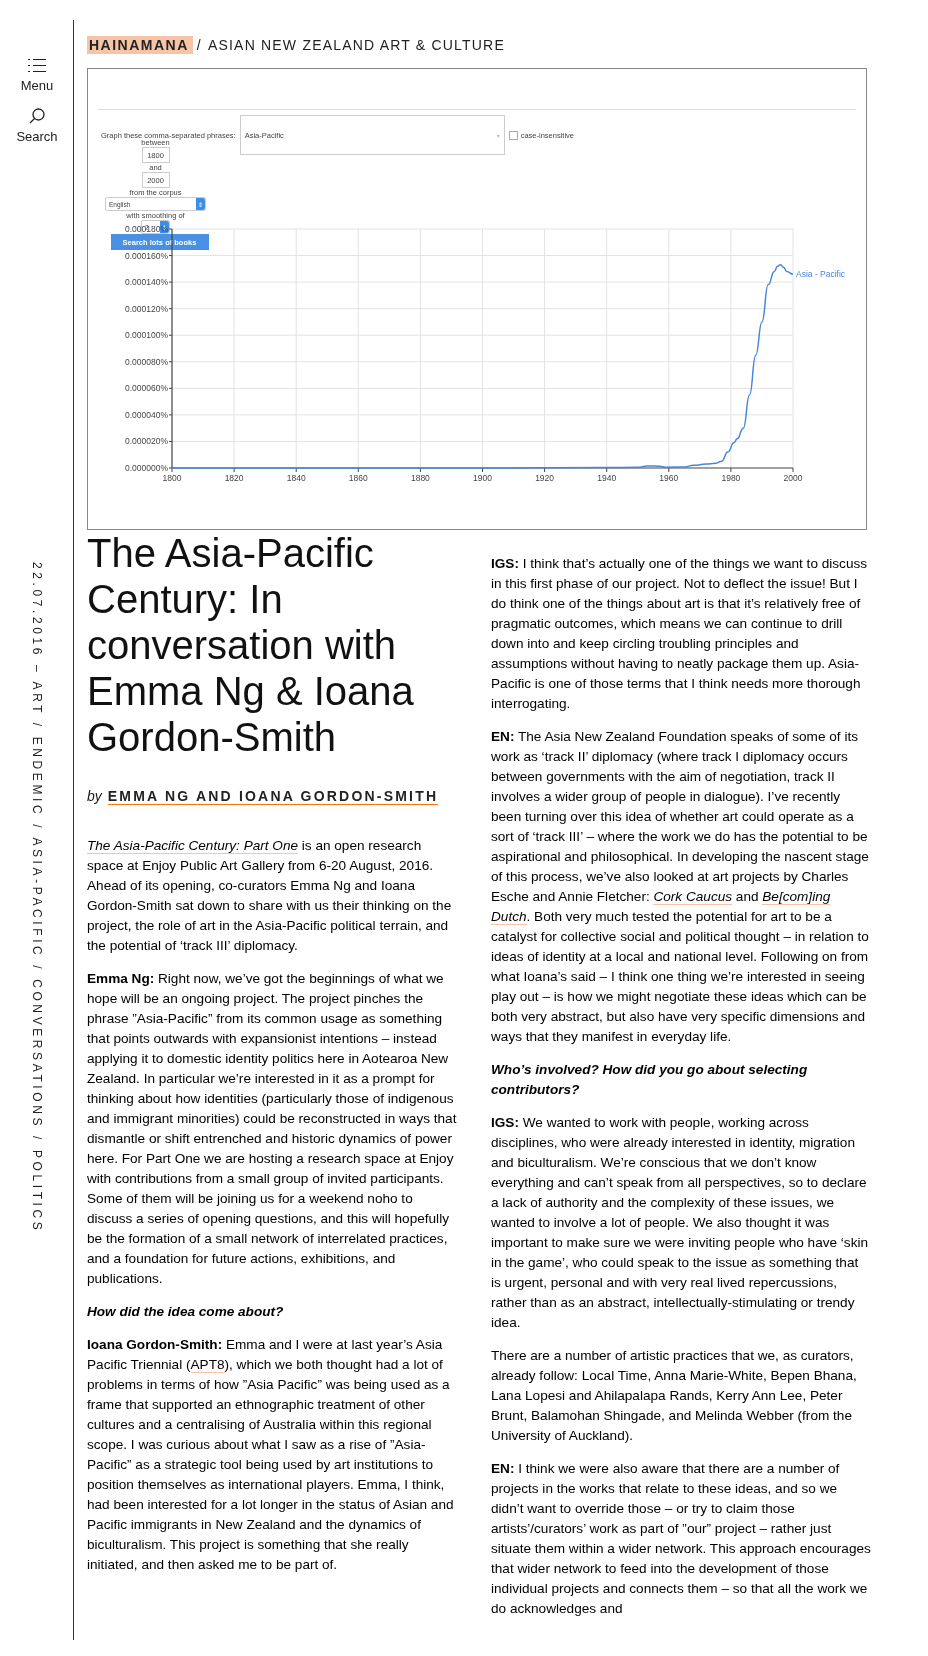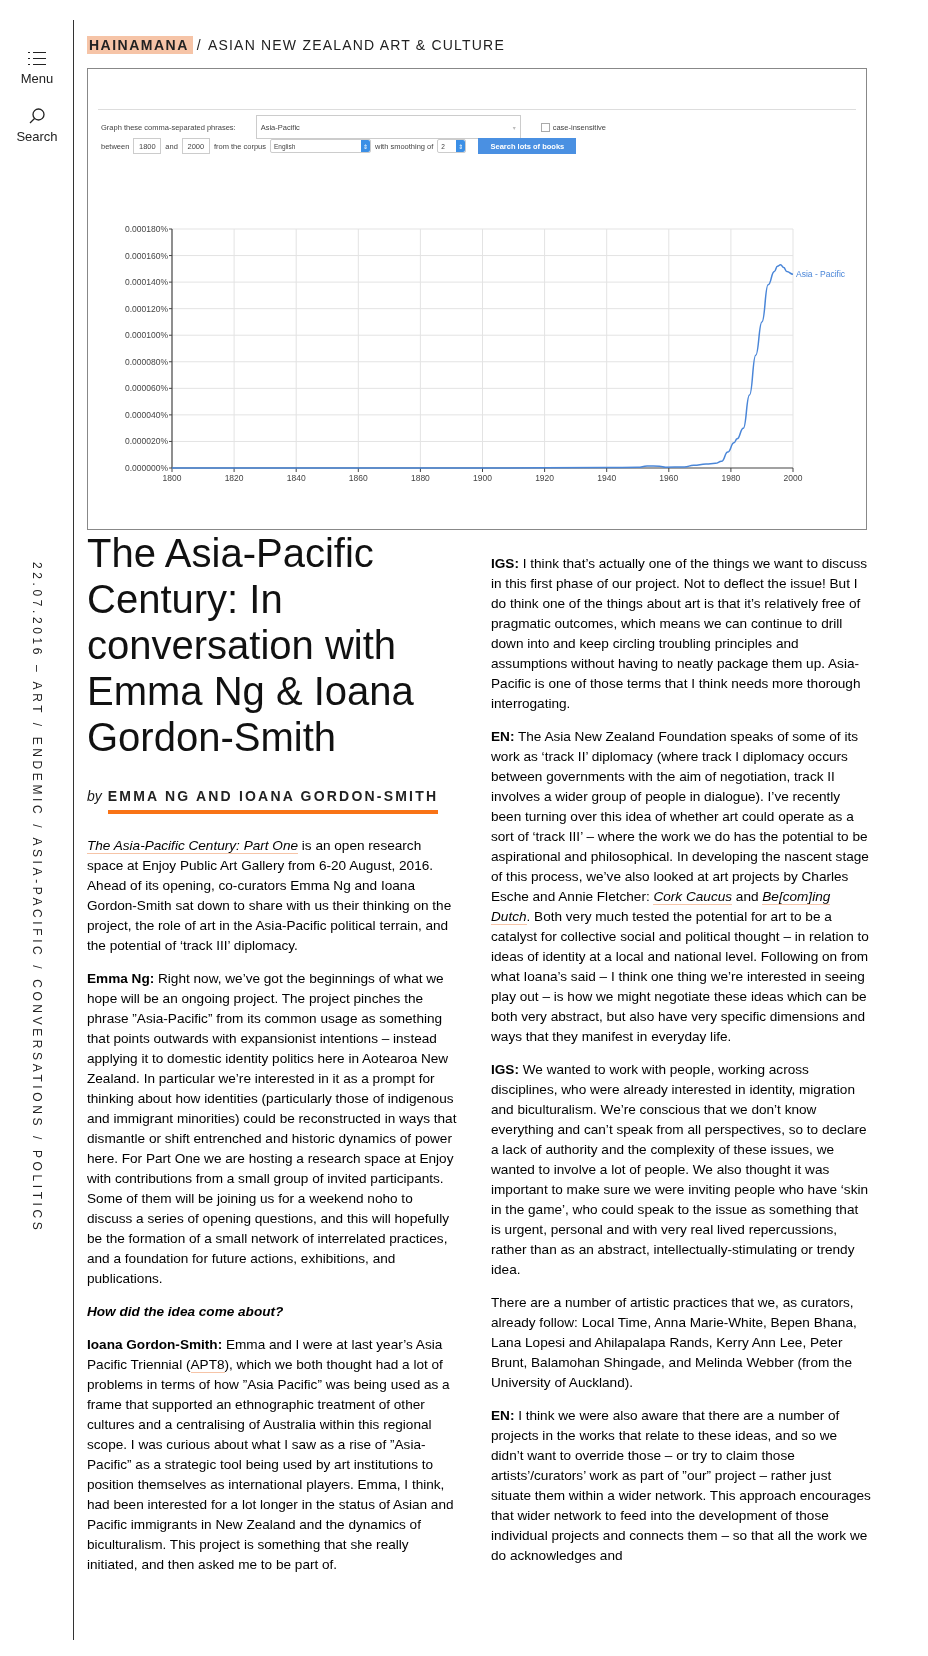--- a/index.html
+++ b/index.html
@@ -1,21 +1,21 @@
 <!DOCTYPE html>
 <html><head>
 <meta charset="utf-8">
 <style>
   html, body { margin:0; padding:0; background:#fff; }
   body { width:928px; height:1656px; position:relative; overflow:hidden;
          font-family:"Liberation Sans", sans-serif; color:#1a1a1a; }
 
   
   .rail-line { position:absolute; left:73px; top:20px; width:1px; height:1620px; background:#333; }
-  .menu-btn { position:absolute; left:14px; top:49px; width:46px; text-align:center; cursor:pointer; }
+  .menu-btn { position:absolute; left:14px; top:56px; width:46px; text-align:center; cursor:pointer; }
   .menu-icon { display:block; margin:0 auto 4px; width:18px; height:18px; position:relative; }
   .menu-icon i { position:absolute; height:1px; background:#222; }
   .menu-icon .d { width:2px; left:0; }
   .menu-icon .l { left:5px; width:13px; }
   .rail-label { font-size:13px; color:#222; display:block; }
   .search-btn { position:absolute; left:12px; top:107px; width:50px; text-align:center; cursor:pointer; }
   .search-icon { display:block; width:18px; height:18px; margin:0 auto 4px; }
   .vertical-meta { position:absolute; left:44px; top:562px; transform-origin:0 0; transform:rotate(90deg);
                    white-space:nowrap; font-size:12px; letter-spacing:3.6px; color:#222; }
 
@@ -26,37 +26,37 @@
 
   
   .ngram { position:absolute; left:87px; top:68px; width:778px; height:460px; border:1px solid #888; background:#fff; }
   .ngram-logo { position:absolute; left:13px; top:10px; font-size:22px; white-space:nowrap; }
   .g1{color:#4285f4}.g2{color:#ea4335}.g3{color:#fbbc05}.g4{color:#4285f4}.g5{color:#34a853}.g6{color:#ea4335}
   .books { color:#777; margin-left:4px; }
   .viewer { color:#3aa02f; font-size:18px; margin-left:6px; }
   .ngram-rule { position:absolute; left:10px; right:10px; top:40px; height:1px; background:#ddd; }
   .ngram-row { position:absolute; left:13px; font-size:7.5px; color:#444; white-space:nowrap; display:flex; align-items:center; }
   .row1 { top:46px; }
-  .row2 { top:69px; }
-  .phrase-input { width:255px; height:14px; border:1px solid #ccc; margin:0 20px; font-size:7.5px; padding:4px 4px; display:flex; align-items:center; justify-content:space-between; }
+  .row2 { top:69px;flex-direction:column; }
+  .phrase-input { width:255px; height:14px; border:1px solid #ccc; margin:0 4px; font-size:7.5px; padding:12px 4px; display:flex; align-items:center; justify-content:space-between; }
   .caret-small { color:#bbb; font-size:6px; }
   .chk { width:7px; height:7px; border:1px solid #aaa; margin-right:3px; display:inline-block; }
   .year-input { width:26px; height:14px; border:1px solid #ccc; margin:0 4px; display:flex; align-items:center; justify-content:center; font-size:7.5px; }
   .corpus-select { width:96px; height:12px; border:1px solid #ccc; border-radius:2px; margin:0 4px; font-size:6.5px; padding-left:3px; display:flex; align-items:center; justify-content:space-between; }
   .sel-arrow { width:9px; height:12px; background:#3b8fe6; color:#fff; font-size:6px; display:flex; align-items:center; justify-content:center; border-radius:0 2px 2px 0; }
   .smooth-select { width:24px; height:12px; border:1px solid #ccc; border-radius:2px; margin:0 4px; font-size:6.5px; padding-left:3px; display:flex; align-items:center; justify-content:space-between; }
   .search-books { margin-left:8px; background:#4a90e2; color:#fff; font-weight:bold; font-size:7.5px; width:98px; height:16px; display:flex; align-items:center; justify-content:center; cursor:pointer; }
   .chart-svg { position:absolute; left:0; top:0; }
   .chart-svg text { font-family:"Liberation Sans", sans-serif; }
 
   
   .title { position:absolute; left:87px; top:530px; width:380px; font-size:40px; line-height:46px; font-weight:normal; margin:0; color:#111; }
   .byline { position:absolute; left:87px; top:788px; font-size:14px; white-space:nowrap; }
   .byline .by { font-style:italic; margin-right:6px; }
-  .byline .authors { letter-spacing:2.2px; font-weight:bold; color:#222; border-bottom:4px solid #f97316; padding-bottom:6px; cursor:pointer; }
+  .byline .authors { letter-spacing:2.2px; font-weight:bold; color:#222; border-bottom:1px solid #f97316; padding-bottom:0; cursor:pointer; }
 
   .col { position:absolute; font-size:13.6px; line-height:20px; color:#000000; }
   .col p { margin:0 0 13px 0; }
   .col-left { left:87px; top:836px; width:370px; }
   .col-right { left:491px; top:554px; width:380px; }
   .q { font-style:italic; font-weight:bold; }
   .spk { font-weight:bold; }
   .lnk { border-bottom:1px solid #f6c4a7; cursor:pointer; }
   .it { font-style:italic; }
 </style>
@@ -200,16 +200,17 @@
 <div class="col col-left">
   <p><span class="it lnk">The Asia-Pacific Century: Part One</span><span> is an open research space at Enjoy Public Art Gallery from 6-20 August, 2016. Ahead of its opening, co-curators Emma Ng and Ioana Gordon-Smith sat down to share with us their thinking on the project, the role of art in the Asia-Pacific political terrain, and the potential of ‘track III’ diplomacy.</span></p>
   <p><span class="spk">Emma Ng:</span><span> Right now, we’ve got the beginnings of what we hope will be an ongoing project. The project pinches the phrase ”Asia-Pacific” from its common usage as something that points outwards with expansionist intentions – instead applying it to domestic identity politics here in Aotearoa New Zealand. In particular we’re interested in it as a prompt for thinking about how identities (particularly those of indigenous and immigrant minorities) could be reconstructed in ways that dismantle or shift entrenched and historic dynamics of power here. For Part One we are hosting a research space at Enjoy with contributions from a small group of invited participants. Some of them will be joining us for a weekend noho to discuss a series of opening questions, and this will hopefully be the formation of a small network of interrelated practices, and a foundation for future actions, exhibitions, and publications.</span></p>
   <p class="q">How did the idea come about?</p>
   <p><span class="spk">Ioana Gordon-Smith:</span><span> Emma and I were at last year’s Asia Pacific Triennial (</span><span class="lnk">APT8</span><span>), which we both thought had a lot of problems in terms of how ”Asia Pacific” was being used as a frame that supported an ethnographic treatment of other cultures and a centralising of Australia within this regional scope. I was curious about what I saw as a rise of ”Asia-Pacific” as a strategic tool being used by art institutions to position themselves as international players. Emma, I think, had been interested for a lot longer in the status of Asian and Pacific immigrants in New Zealand and the dynamics of biculturalism. This project is something that she really initiated, and then asked me to be part of.</span></p>
 </div>
 
 <div class="col col-right">
   <p><span class="spk">IGS:</span><span> I think that’s actually one of the things we want to discuss in this first phase of our project. Not to deflect the issue! But I do think one of the things about art is that it’s relatively free of pragmatic outcomes, which means we can continue to drill down into and keep circling troubling principles and assumptions without having to neatly package them up. Asia-Pacific is one of those terms that I think needs more thorough interrogating.</span></p>
   <p><span class="spk">EN:</span><span> The Asia New Zealand Foundation speaks of some of its work as ‘track II’ diplomacy (where track I diplomacy occurs between governments with the aim of negotiation, track II involves a wider group of people in dialogue). I’ve recently been turning over this idea of whether art could operate as a sort of ‘track III’ – where the work we do has the potential to be aspirational and philosophical. In developing the nascent stage of this process, we’ve also looked at art projects by Charles Esche and Annie Fletcher: </span><span class="it lnk">Cork Caucus</span><span> and </span><span class="it lnk">Be[com]ing Dutch</span><span>. Both very much tested the potential for art to be a catalyst for collective social and political thought – in relation to ideas of identity at a local and national level. Following on from what Ioana’s said – I think one thing we’re interested in seeing play out – is how we might negotiate these ideas which can be both very abstract, but also have very specific dimensions and ways that they manifest in everyday life.</span></p>
+  <p class="q">Who’s involved? How did you go about selecting contributors?</p>
   <p><span class="spk">IGS:</span><span> We wanted to work with people, working across disciplines, who were already interested in identity, migration and biculturalism. We’re conscious that we don’t know everything and can’t speak from all perspectives, so to declare a lack of authority and the complexity of these issues, we wanted to involve a lot of people. We also thought it was important to make sure we were inviting people who have ‘skin in the game’, who could speak to the issue as something that is urgent, personal and with very real lived repercussions, rather than as an abstract, intellectually-stimulating or trendy idea.</span></p>
   <p>There are a number of artistic practices that we, as curators, already follow: Local Time, Anna Marie-White, Bepen Bhana, Lana Lopesi and Ahilapalapa Rands, Kerry Ann Lee, Peter Brunt, Balamohan Shingade, and Melinda Webber (from the University of Auckland).</p>
   <p><span class="spk">EN:</span><span> I think we were also aware that there are a number of projects in the works that relate to these ideas, and so we didn’t want to override those – or try to claim those artists’/curators’ work as part of ”our” project – rather just situate them within a wider network. This approach encourages that wider network to feed into the development of those individual projects and connects them – so that all the work we do acknowledges and</span></p>
 </div>
 
 </body></html>

